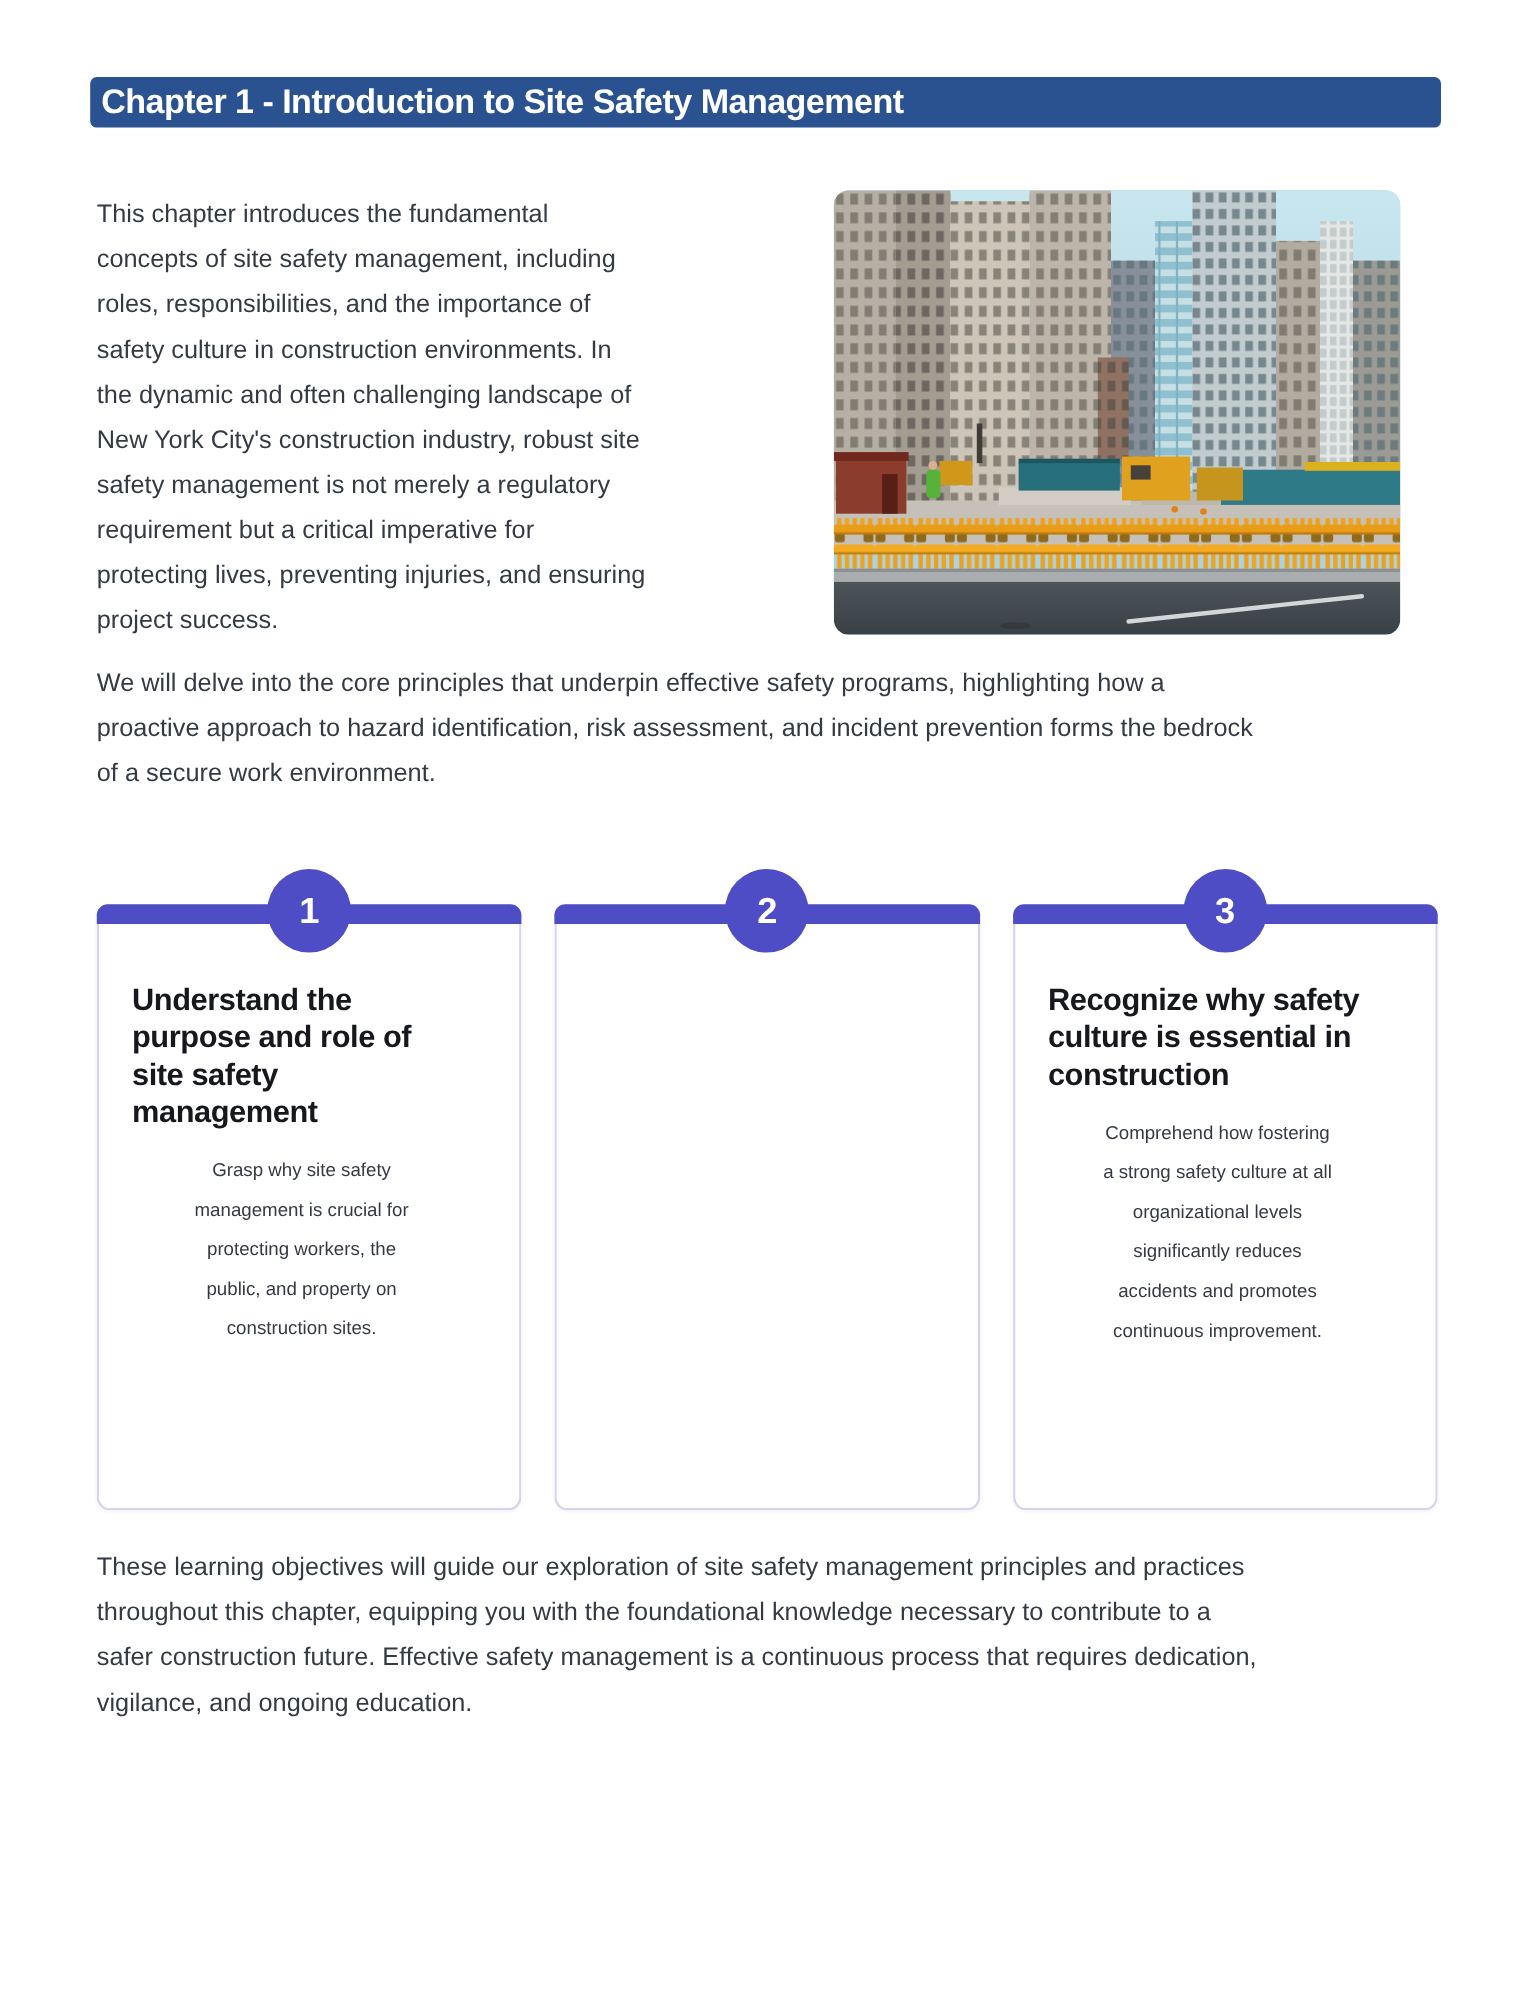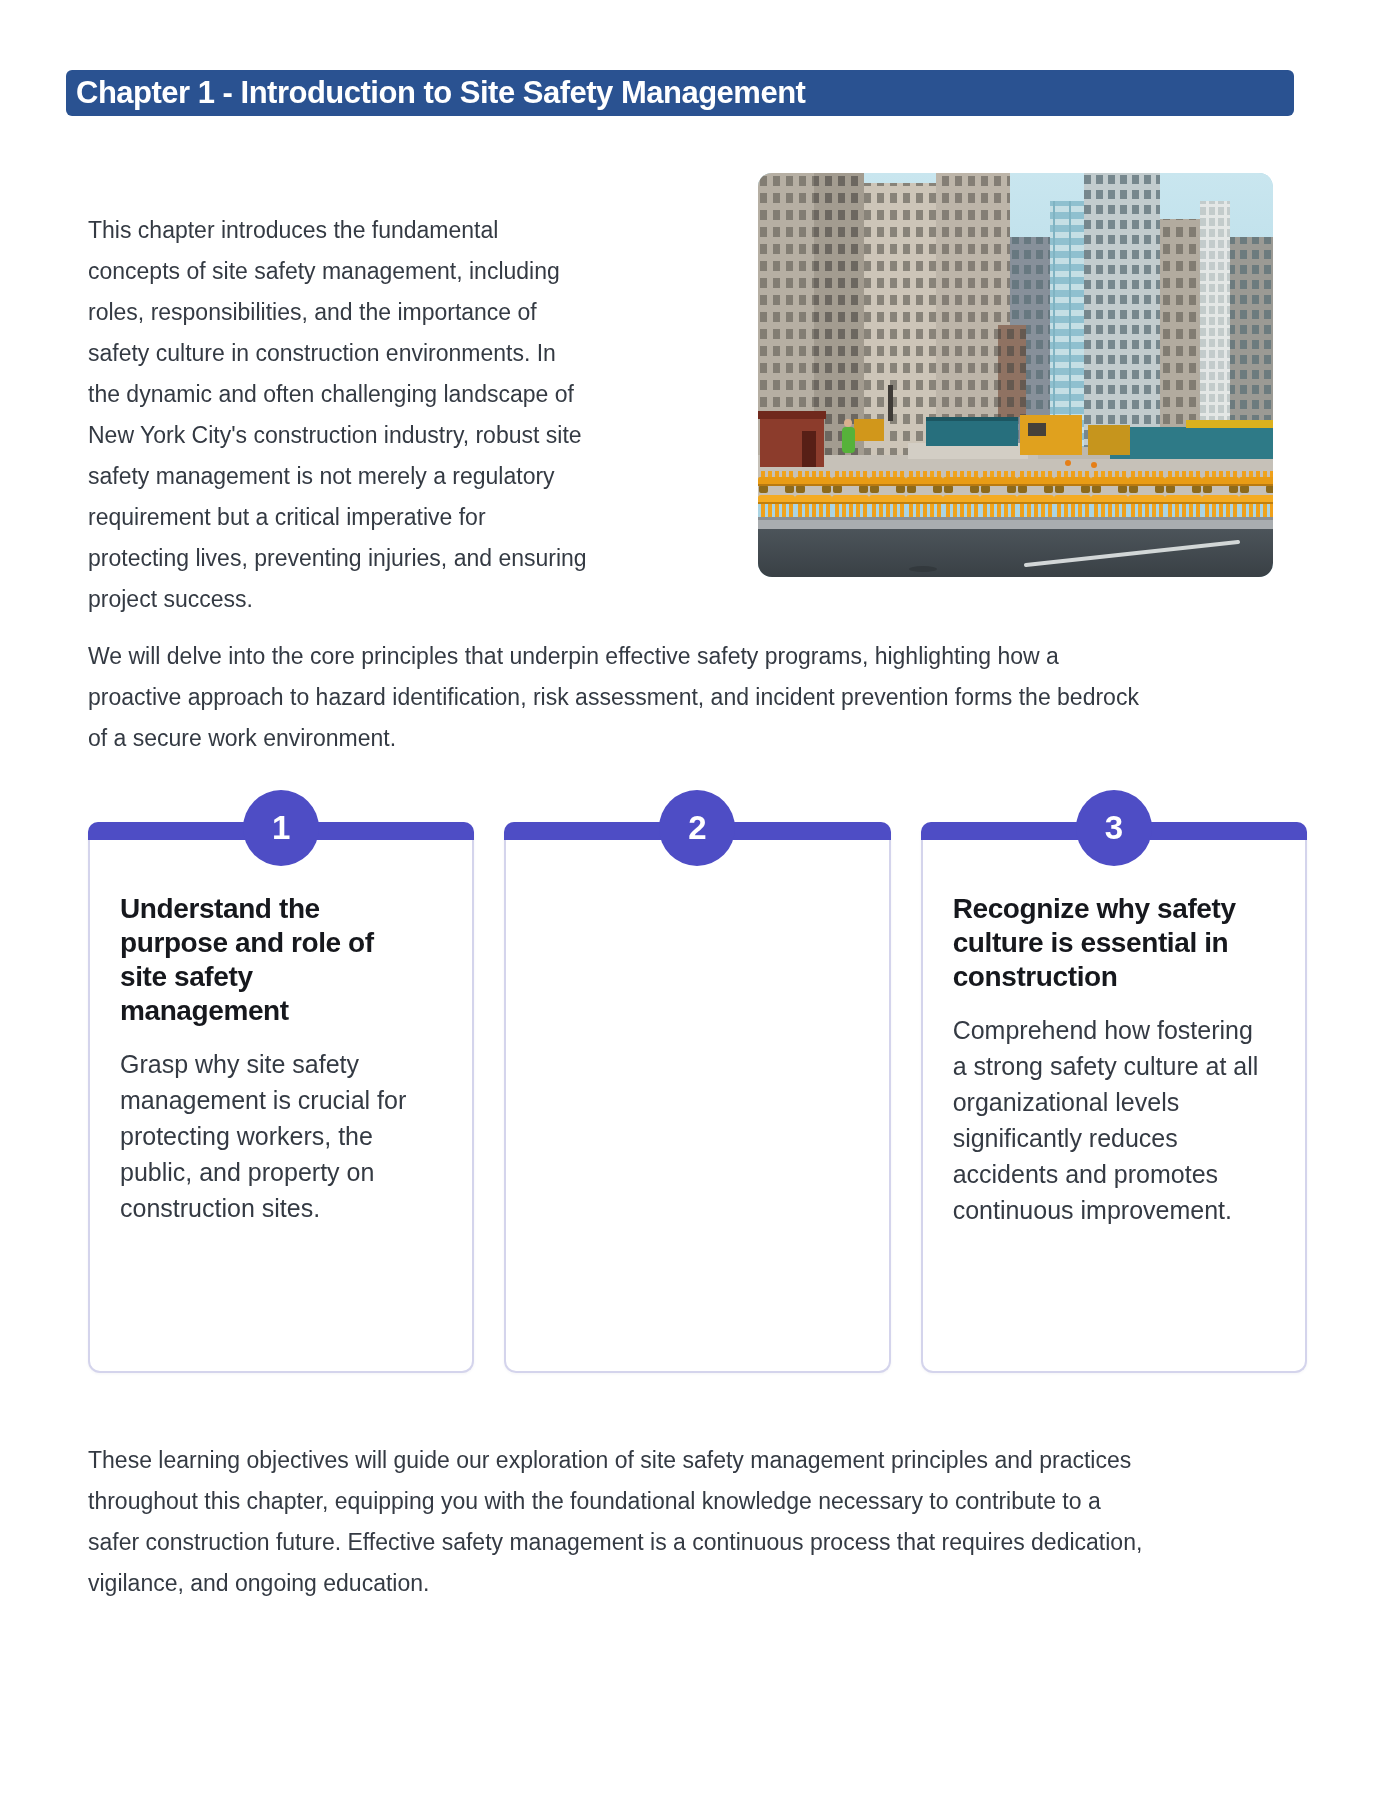--- a/index.html
+++ b/index.html
@@ -7,21 +7,21 @@
     position: relative;
     width: 1398px;
     height: 1809px;
     background: #ffffff;
     overflow: hidden;
     font-family: "Liberation Sans", "DejaVu Sans", sans-serif;
     color: #343a43;
   }
   .title-bar {
     position: absolute;
-    left: 66px; top: 70px;
+    left: 82px; top: 70px;
     width: 1228px; height: 46px;
     background: var(--header-bar, #2A5291);
     border-radius: 6px;
     display: flex;
     align-items: center;
     padding: 0 10px;
     box-sizing: border-box;
   }
   .title-bar h1 {
     margin: 0;
@@ -29,21 +29,20 @@
     font-weight: bold;
     letter-spacing: -0.5px;
     color: #ffffff;
     white-space: nowrap;
   }
   .body-text {
     font-size: 23px;
     line-height: 41px;
     color: #343a43;
     white-space: pre-line;
-    margin-top: 36px;
   }
   .intro-paragraph {
     position: absolute;
     left: 88px; top: 174px;
     width: 650px;
   }
   .photo {
     position: absolute;
     left: 758px; top: 173px;
     width: 515px; height: 404px;
@@ -99,24 +98,25 @@
   .card-title {
     margin: 0 0 18px 0;
     font-size: 28px;
     line-height: 34px;
     font-weight: bold;
     letter-spacing: -0.4px;
     color: #16181d;
     white-space: pre-line;
   }
   .card-desc {
-    font-size: 25px;
+    font-size: 17px;
     line-height: 36px;
     color: #343a43;
     white-space: pre-line;
+    text-align: center;
   }
   .closing-paragraph {
     position: absolute;
     left: 88px; top: 1404px;
     width: 1270px;
   }
 </style>
 </head>
 <body>
 

